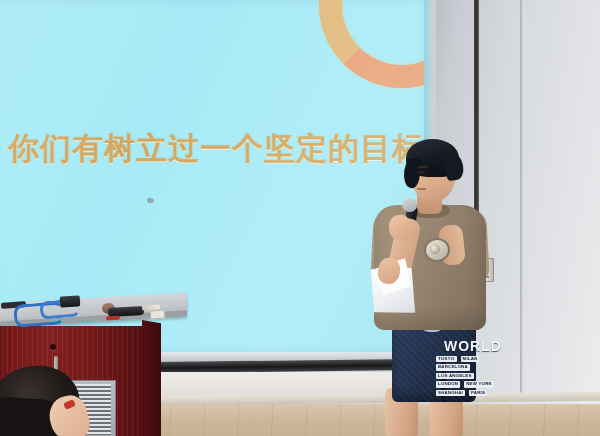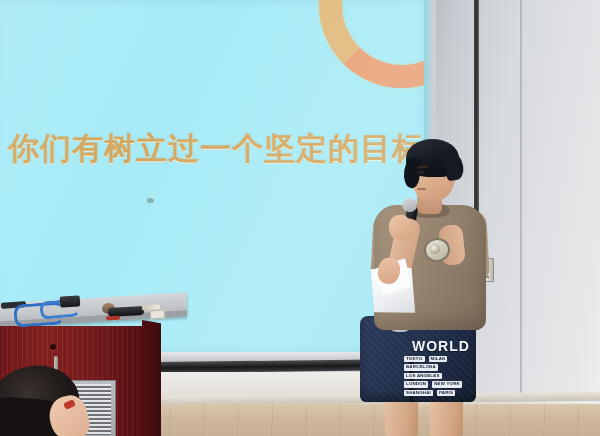--- a/index.html
+++ b/index.html
@@ -227,21 +227,21 @@
   .sp{position:absolute;}
   .sp-legs{
     left:383px;top:388px;width:88px;height:48px;
   }
   .leg{position:absolute;top:0;width:33px;height:48px;
     background:linear-gradient(100deg,#e7c3a6,#d2a484 70%,#c1926f);
     border-radius:6px 6px 3px 3px;}
   .leg.l{left:2px;} .leg.r{left:47px;}
 
   .sp-shorts{
-    left:360px;top:316px;width:116px;height:86px;
+    left:392px;top:316px;width:84px;height:86px;
     background:linear-gradient(120deg,#2c3c5e 0%,#23324f 38%,#1b2740 72%,#151f34 100%);
     border-radius:8px 10px 6px 6px;
     box-shadow:inset 0 -6px 10px rgba(0,0,0,.35);
   }
   .sp-shorts:before{
     content:"";position:absolute;left:0;top:0;right:0;bottom:0;
     background:repeating-linear-gradient(45deg,rgba(255,255,255,.035) 0 2px,rgba(0,0,0,0) 2px 5px);
     border-radius:inherit;
   }
   .shorts-split{

